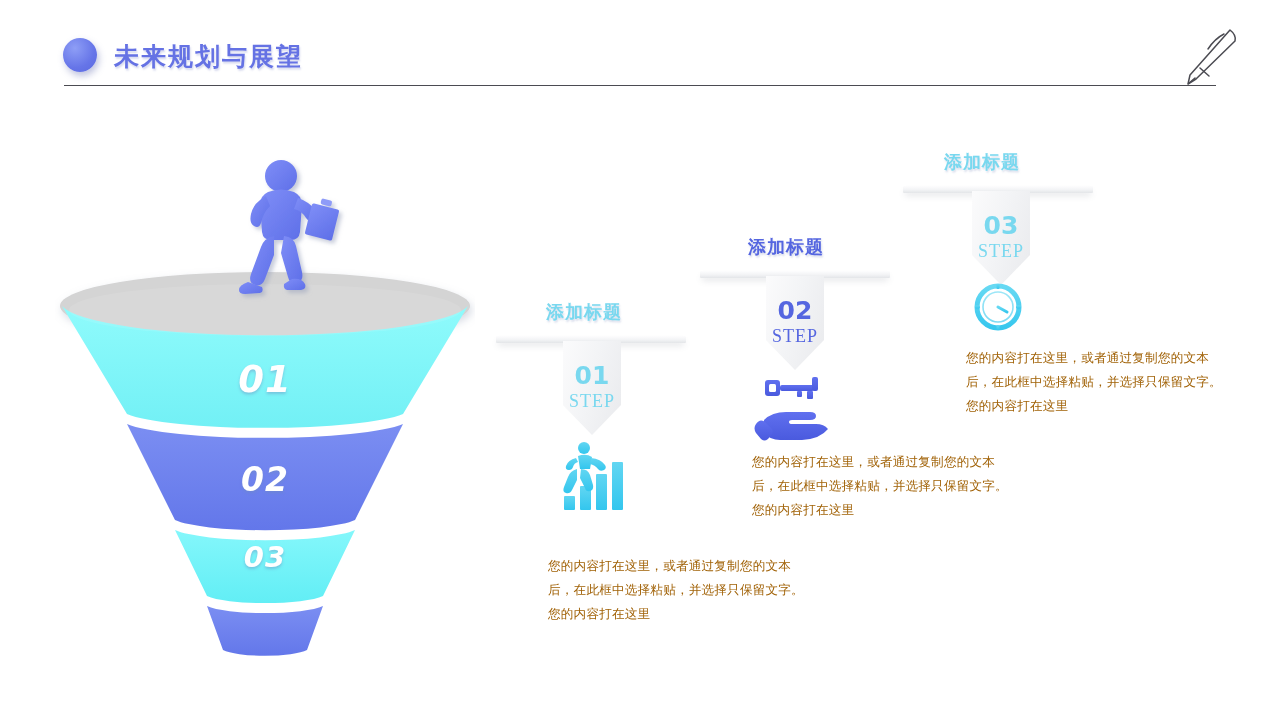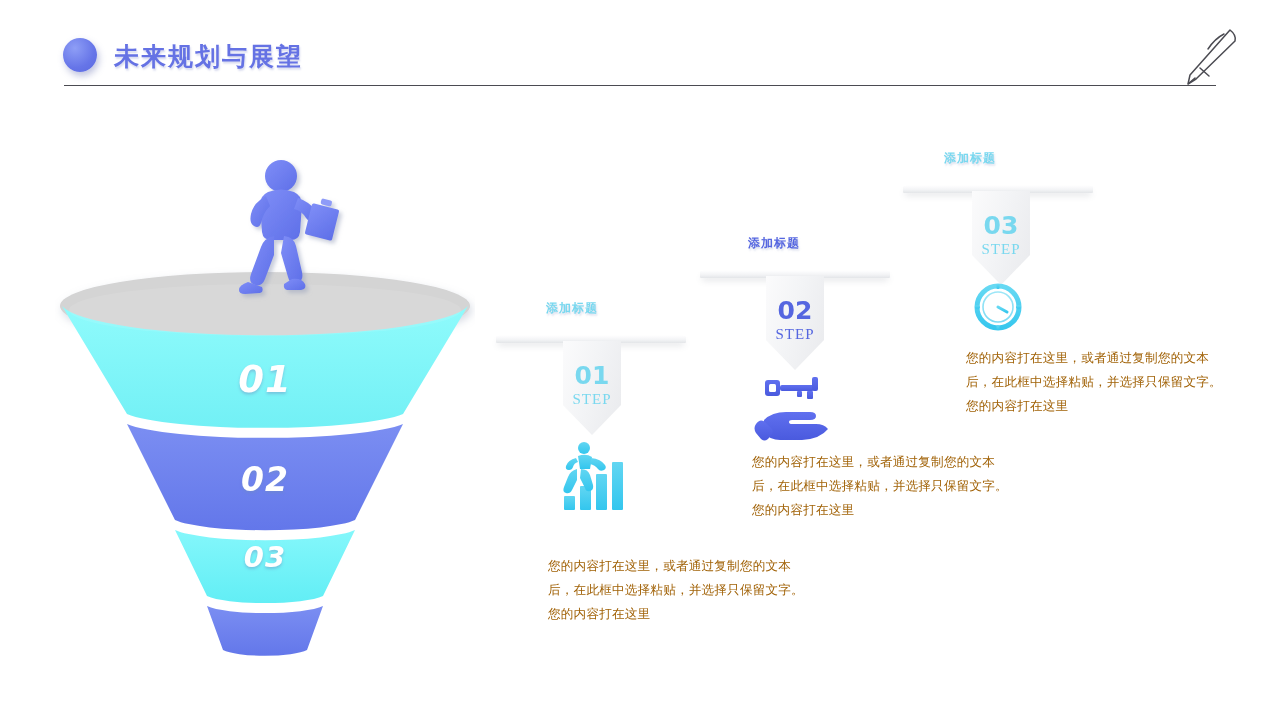--- a/index.html
+++ b/index.html
@@ -45,21 +45,21 @@
   .fn2{left:0;top:202px;width:420px;text-align:center;font-size:33px;}
   .fn3{left:0;top:282px;width:420px;text-align:center;font-size:29px;}
 
   
   .walker{position:absolute;left:232px;top:152px;width:120px;height:150px;}
 
   
   .step{position:absolute;}
   .step-title{
     position:absolute;white-space:nowrap;
-    font-size:12px;font-weight:bold;letter-spacing:1px;
+    font-size:18px;font-weight:bold;letter-spacing:1px;
     text-shadow:1px 2px 2px rgba(150,160,200,.35);
   }
   .shelf{
     position:absolute;height:7px;border-radius:1px;
     background:linear-gradient(to bottom,#fdfdfe 0%,#f2f3f5 55%,#e3e5e8 100%);
     box-shadow:0 4px 6px -2px rgba(120,125,140,.30);
   }
   .ribbon{
     position:absolute;width:58px;height:94px;
     background:linear-gradient(105deg,#fbfbfc 0%,#f3f4f6 45%,#e9eaed 100%);
@@ -67,21 +67,21 @@
     clip-path:polygon(0 0,100% 0,100% 68%,50% 100%,0 68%);
     filter:drop-shadow(3px 4px 5px rgba(110,115,135,.33));
   }
   .ribbon-num{
     position:absolute;width:58px;text-align:center;top:20px;
     font-size:25px;font-weight:bold;font-family:"DejaVu Sans",sans-serif;
     letter-spacing:0px;
   }
   .ribbon-step{
     position:absolute;width:58px;text-align:center;top:50px;
-    font-size:15px;font-family:"Liberation Serif","DejaVu Serif",serif;
+    font-size:18px;font-family:"Liberation Serif","DejaVu Serif",serif;
     letter-spacing:1px;
   }
   .step-icon{position:absolute;}
   .step-body{
     position:absolute;width:256px;
     font-size:12.6px;line-height:24px;color:#a16207;
     letter-spacing:.2px;
   }
 
   

